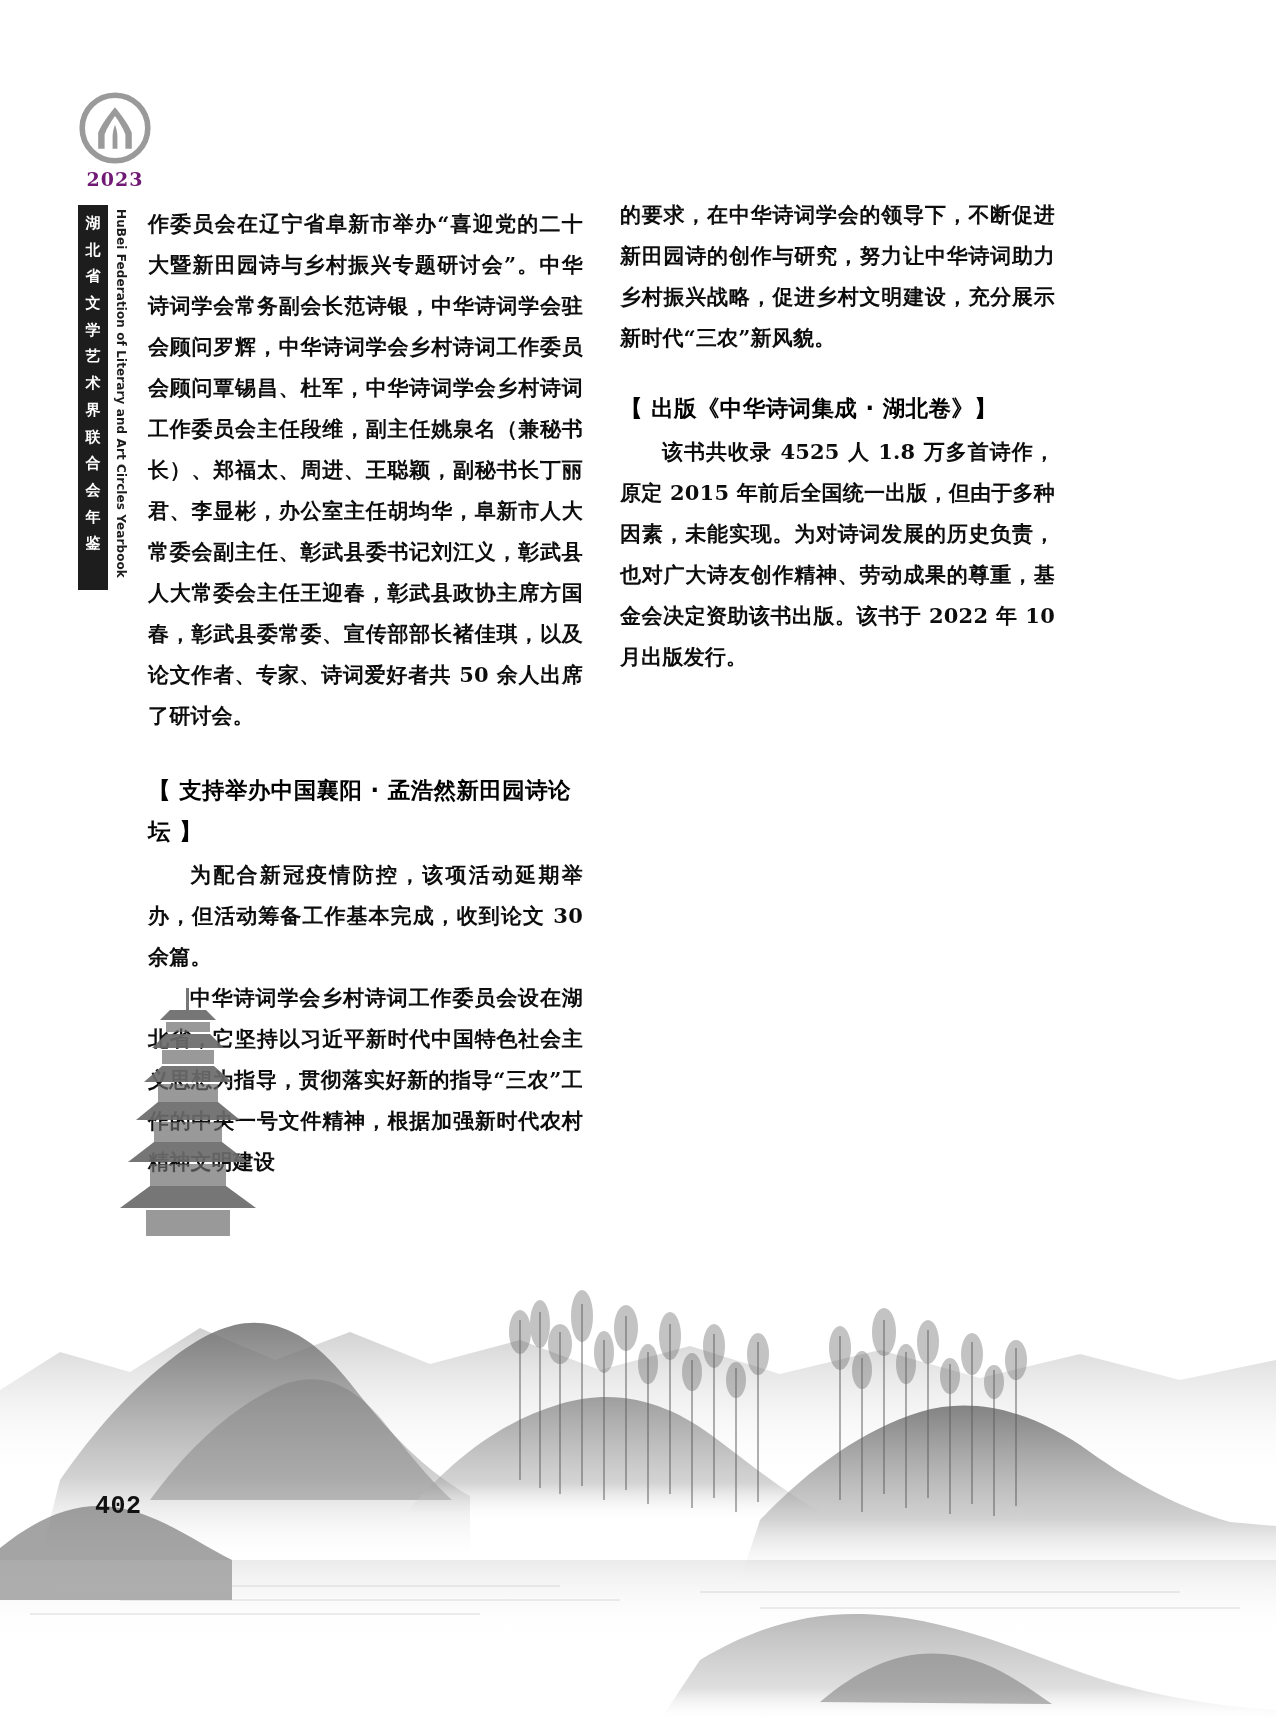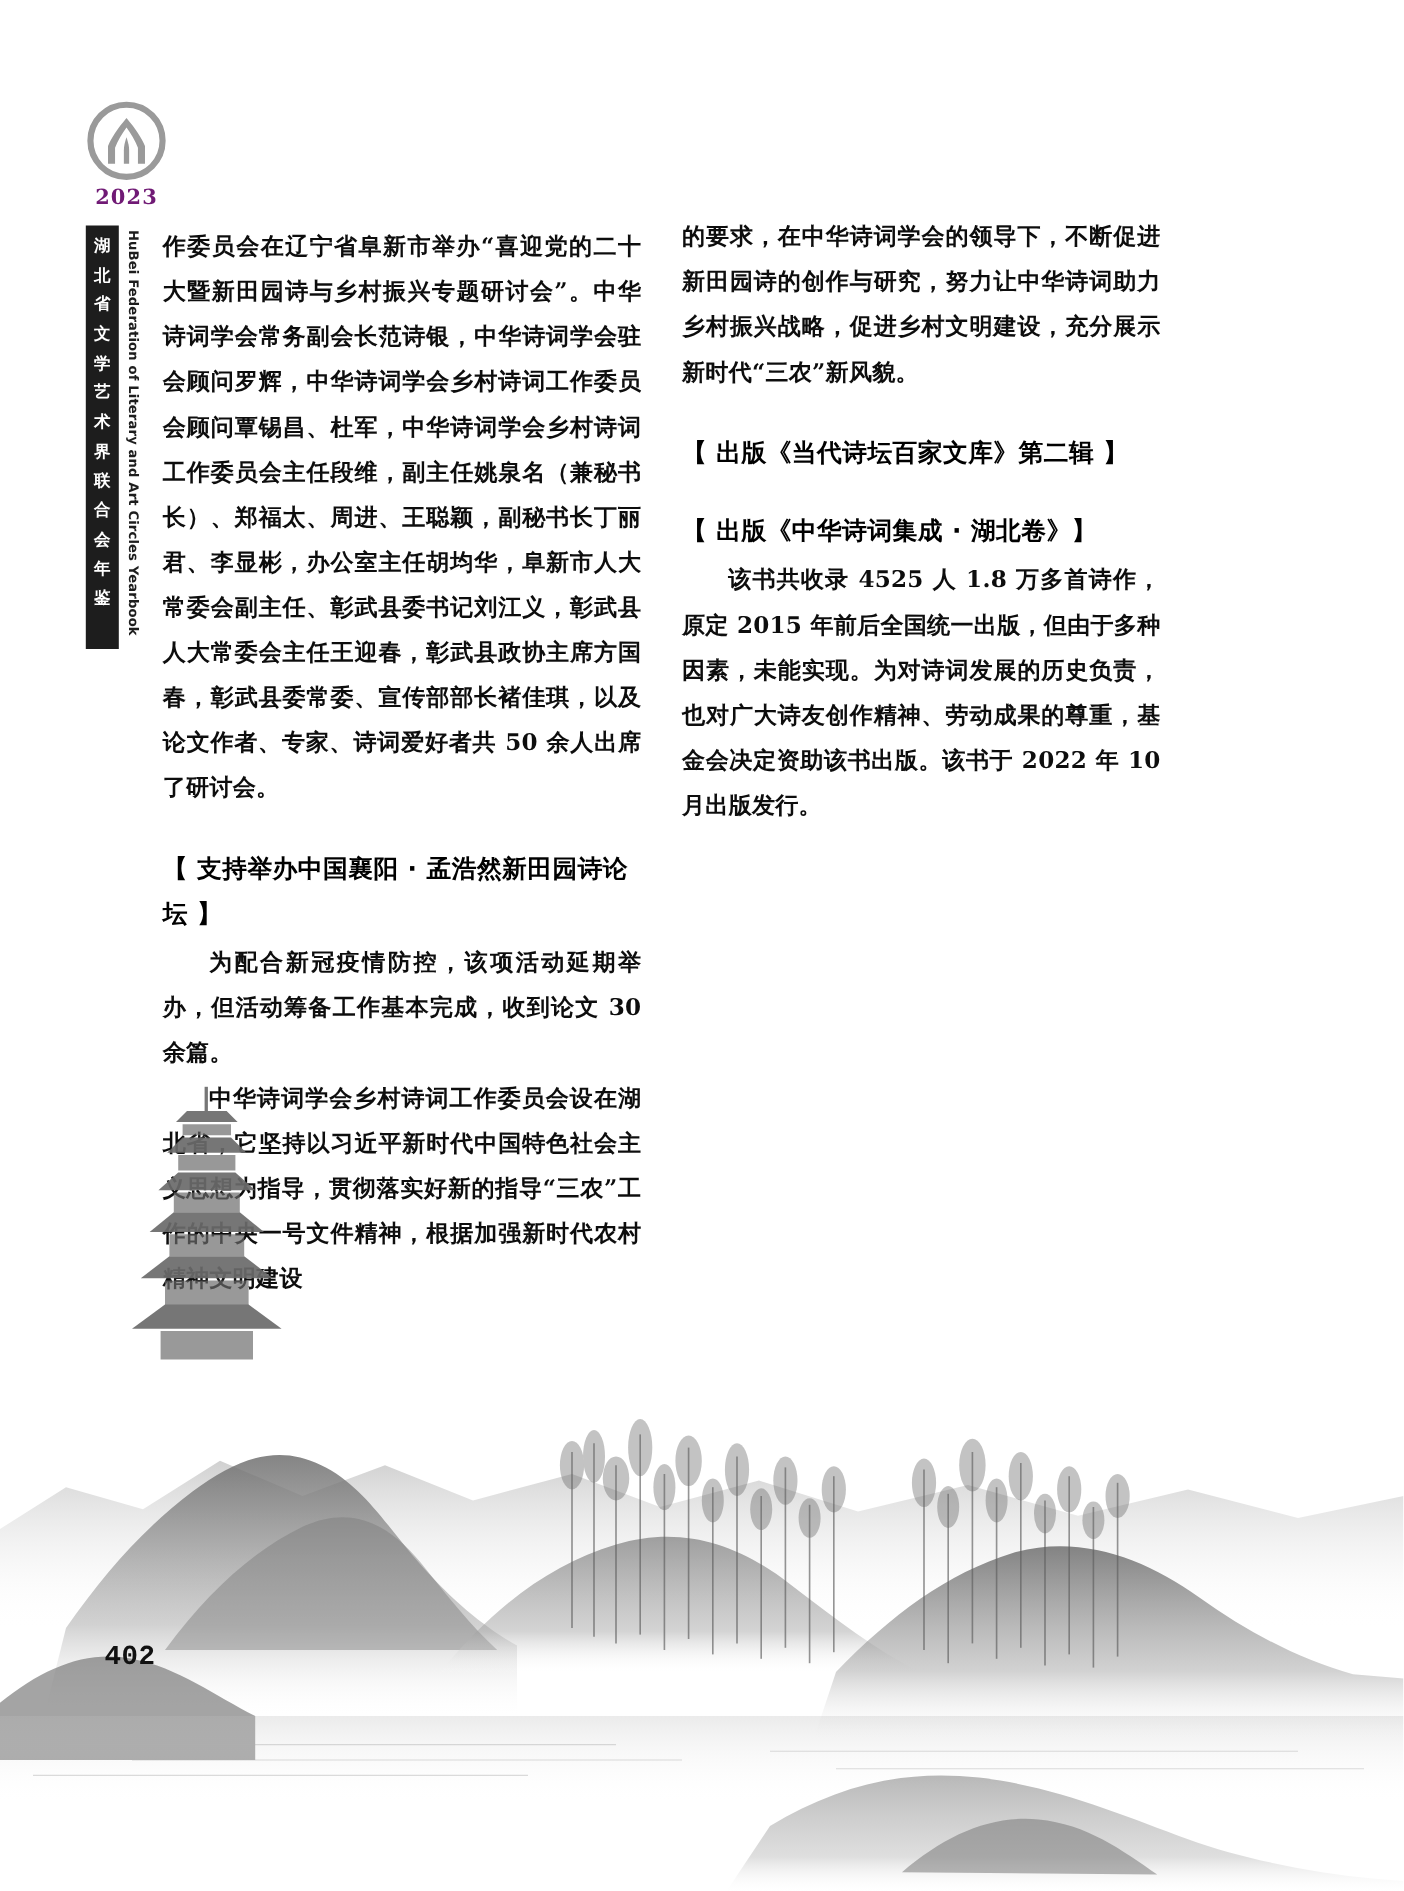--- a/index.html
+++ b/index.html
@@ -150,21 +150,20 @@
 
   <div class="col col-left">
     <p class="body noind">作委员会在辽宁省阜新市举办“喜迎党的二十大暨新田园诗与乡村振兴专题研讨会”。中华诗词学会常务副会长范诗银，中华诗词学会驻会顾问罗辉，中华诗词学会乡村诗词工作委员会顾问覃锡昌、杜军，中华诗词学会乡村诗词工作委员会主任段维，副主任姚泉名（兼秘书长）、郑福太、周进、王聪颖，副秘书长丁丽君、李显彬，办公室主任胡均华，阜新市人大常委会副主任、彰武县委书记刘江义，彰武县人大常委会主任王迎春，彰武县政协主席方国春，彰武县委常委、宣传部部长褚佳琪，以及论文作者、专家、诗词爱好者共 50 余人出席了研讨会。</p>
     <h2 class="sec-head">【 支持举办中国襄阳 · 孟浩然新田园诗论坛 】</h2>
     <p class="body">为配合新冠疫情防控，该项活动延期举办，但活动筹备工作基本完成，收到论文 30 余篇。</p>
     <p class="body">中华诗词学会乡村诗词工作委员会设在湖北省，它坚持以习近平新时代中国特色社会主义思想为指导，贯彻落实好新的指导“三农”工作的中央一号文件精神，根据加强新时代农村精神文明建设</p>
   </div>
 
   <div class="col col-right">
     <p class="body noind">的要求，在中华诗词学会的领导下，不断促进新田园诗的创作与研究，努力让中华诗词助力乡村振兴战略，促进乡村文明建设，充分展示新时代“三农”新风貌。</p>
-    <h2 class="sec-head">【 出版《当代诗坛百家文库》第二辑 】</h2>
     <h2 class="sec-head tight">【 出版《中华诗词集成 · 湖北卷》】</h2>
     <p class="body">该书共收录 4525 人 1.8 万多首诗作，原定 2015 年前后全国统一出版，但由于多种因素，未能实现。为对诗词发展的历史负责，也对广大诗友创作精神、劳动成果的尊重，基金会决定资助该书出版。该书于 2022 年 10 月出版发行。</p>
   </div>
 
   <svg class="ink-art" viewBox="0 0 1276 760" preserveAspectRatio="none">
     <defs>
       <linearGradient id="mistA" x1="0" y1="0" x2="0" y2="1">
         <stop offset="0%" stop-color="#8a8a8a" stop-opacity="0.80"></stop>
         <stop offset="70%" stop-color="#9f9f9f" stop-opacity="0.45"></stop>
         <stop offset="100%" stop-color="#ffffff" stop-opacity="0.05"></stop>

